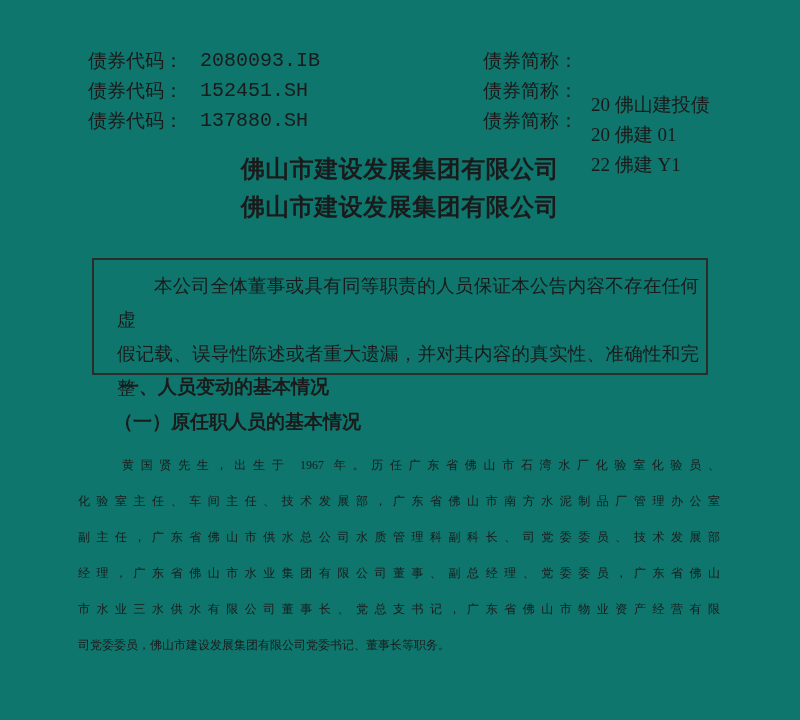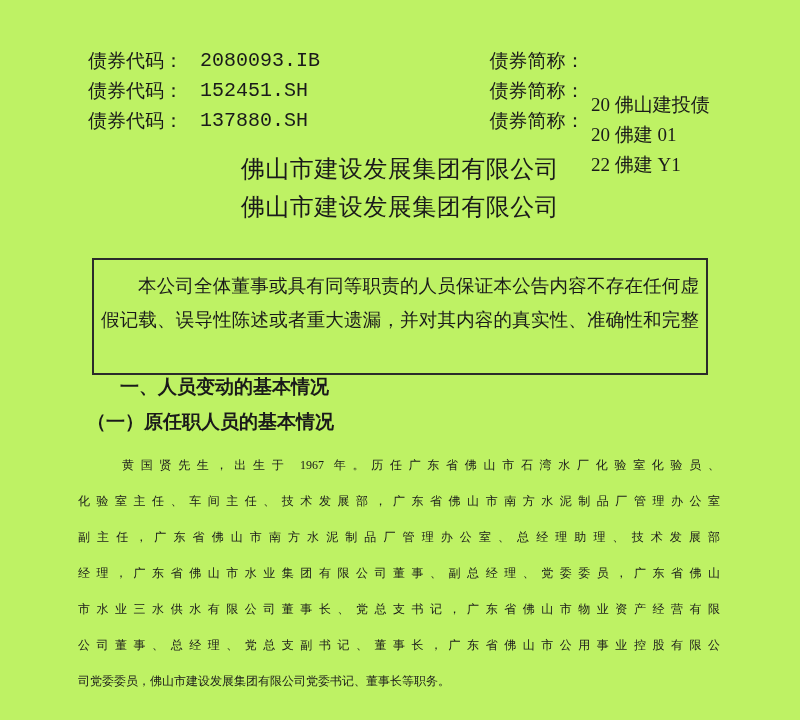--- a/index.html
+++ b/index.html
@@ -2,73 +2,73 @@
 <html><head>
 <meta charset="utf-8">
 <style>
   * { margin: 0; padding: 0; box-sizing: border-box; }
   html, body { background: #ffffff; }
   .page {
     position: relative;
     width: 800px;
     height: 720px;
     margin: 0 auto;
-    background: #bef264;
+    background: #0f766e;
     color: #1a1a1a;
     font-family: "Liberation Serif", "DejaVu Serif", serif;
     overflow: hidden;
   }
   
   .bond-table {
     padding-top: 46px;
     margin-left: 88px;
     font-size: 19px;
   }
   .bond-row { display: flex; height: 30px; line-height: 30px; }
   .bond-code-label  { width: 112px; }
   .bond-code-value  { width: 283px; font-size: 20px; font-family: Liberation Mono, monospace; }
-  .bond-name-label  { width: 108px; text-align: center; }
+  .bond-name-label  { width: 108px; }
   .bond-name-value  { flex: 1; margin-top: 44px; }
   
   .doc-title {
     margin-top: 14px;
     text-align: center;
     font-size: 24px;
-    font-weight: normal;
+    font-weight: bold;
     line-height: 38px;
     letter-spacing: 0.5px;
   }
   
   .disclaimer-box {
     margin-top: 32px;
     margin-left: 92px;
     width: 616px;
     height: 117px;
     border: 2px solid #2b2b2b;
-    padding: 9px 7px 0 7px;
+    padding: 9px 7px 0 23px;
   }
   .disclaimer-line {
     font-size: 18.5px;
     line-height: 34px;
     text-align: justify;
     text-align-last: justify;
   }
   .disclaimer-line.first { text-indent: 37px; }
   .disclaimer-line.last  { text-align-last: left; }
   
   .heading-l1 {
     margin-left: 120px;
     font-size: 19px;
     font-weight: bold;
     line-height: 24px;
     font-family: "Liberation Sans", "DejaVu Sans", sans-serif;
   }
   .heading-l2 {
     margin-top: 11px;
-    margin-left: 87px;
+    margin-left: 114px;
     font-size: 19px;
     font-weight: bold;
     line-height: 24px;
     font-family: "Liberation Sans", "DejaVu Sans", sans-serif;
   }
   
   .body-para {
     margin-top: 13px;
     margin-left: 78px;
     width: 642px;
@@ -117,20 +117,19 @@
     <div class="disclaimer-line first">本公司全体董事或具有同等职责的人员保证本公告内容不存在任何虚</div>
     <div class="disclaimer-line">假记载、误导性陈述或者重大遗漏，并对其内容的真实性、准确性和完整</div>
   </div>
 
   <div class="heading-l1">一、人员变动的基本情况</div>
   <div class="heading-l2">（一）原任职人员的基本情况</div>
 
   <div class="body-para">
     <div class="body-line first">黄国贤先生，出生于 1967 年。历任广东省佛山市石湾水厂化验室化验员、</div>
     <div class="body-line">化验室主任、车间主任、技术发展部，广东省佛山市南方水泥制品厂管理办公室</div>
-    <div class="body-line">副主任，广东省佛山市南方水泥制品厂管理办公室、总经理助理、技术发展部</div>
+    <div class="body-line">副主任，广东省佛山市供水总公司水质管理科副科长、司党委委员、技术发展部</div>
     <div class="body-line">经理，广东省佛山市水业集团有限公司董事、副总经理、党委委员，广东省佛山</div>
     <div class="body-line">市水业三水供水有限公司董事长、党总支书记，广东省佛山市物业资产经营有限</div>
-    <div class="body-line">公司董事、总经理、党总支副书记、董事长，广东省佛山市公用事业控股有限公</div>
     <div class="body-line last">司党委委员，佛山市建设发展集团有限公司党委书记、董事长等职务。</div>
   </div>
 
 </div>
 
 </body></html>

